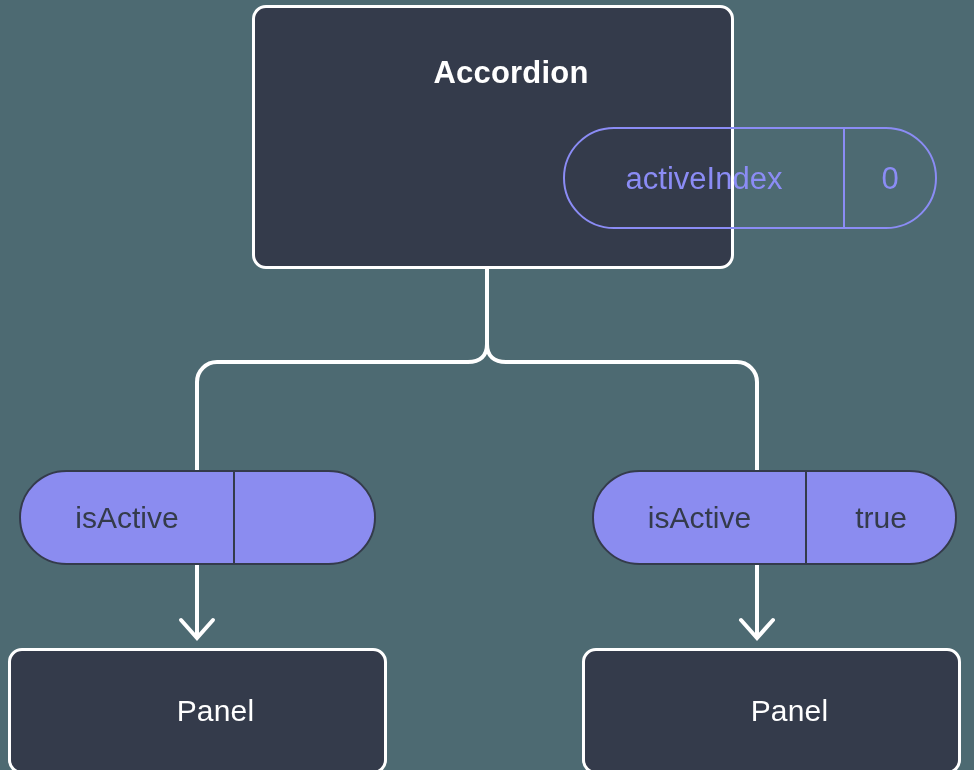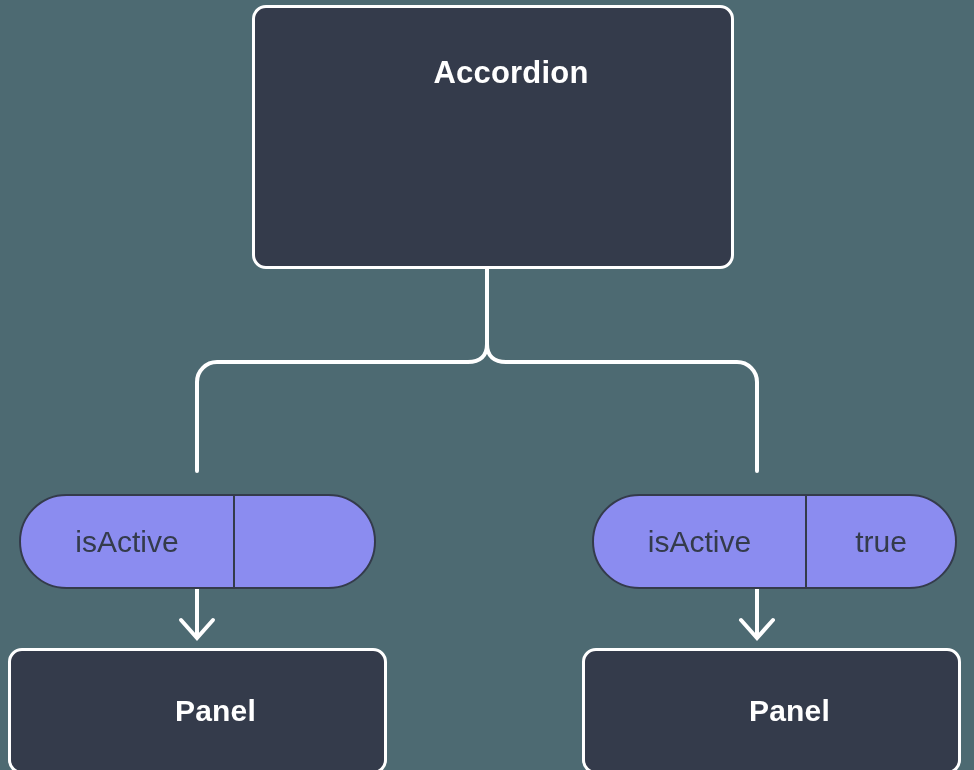--- a/index.html
+++ b/index.html
@@ -64,21 +64,21 @@
     margin-top: 49px;
   }
 
   
   .panel-box {
     height: 126px;
     justify-content: center;
   }
   #panel-left  { left: 8px;   top: 648px; width: 379px; }
   #panel-right { left: 582px; top: 648px; width: 379px; }
-  .panel-box .node-title { font-size: 30px; font-weight: 700; }
+  .panel-box .node-title { font-size: 30px; font-weight: 400; }
 
   
   .pill-outline {
     position: absolute;
     left: 308px;
     top: 119px;
     width: 374px;
     height: 102px;
     box-sizing: border-box;
     border: 2px solid #8b8cf5;
@@ -107,21 +107,20 @@
   .pill-filled {
     position: absolute;
     box-sizing: border-box;
     height: 95px;
     background: #8b8cf0;
     border: 2px solid #343b4b;
     border-radius: 48px;
     display: flex;
     align-items: stretch;
     overflow: hidden;
-    margin-top: 24px;
   }
   .pill-filled .pill-key,
   .pill-filled .pill-val {
     display: flex;
     align-items: center;
     justify-content: center;
     color: #343b4b;
     font-size: 30px;
     font-weight: 400;
     line-height: 1;
@@ -158,20 +157,24 @@
 
     <line x1="197" y1="565" x2="197" y2="638" stroke="#ffffff" stroke-width="4" stroke-linecap="butt"></line>
     <polyline points="181,620 197,638 213,620" fill="none" stroke="#ffffff" stroke-width="4" stroke-linecap="round" stroke-linejoin="miter"></polyline>
 
     <line x1="757" y1="565" x2="757" y2="638" stroke="#ffffff" stroke-width="4" stroke-linecap="butt"></line>
     <polyline points="741,620 757,638 773,620" fill="none" stroke="#ffffff" stroke-width="4" stroke-linecap="round" stroke-linejoin="miter"></polyline>
   </svg>
 
   <div id="root-node" class="node-box">
     <div class="node-title">Accordion</div>
+    <div class="pill-outline">
+      <div class="pill-key">activeIndex</div>
+      <div class="pill-val">0</div>
+    </div>
   </div>
 
   <div id="pill-left" class="pill-filled">
     <div class="pill-key">isActive</div>
   </div>
 
   <div id="pill-right" class="pill-filled">
     <div class="pill-key">isActive</div>
     <div class="pill-val">true</div>
   </div>

